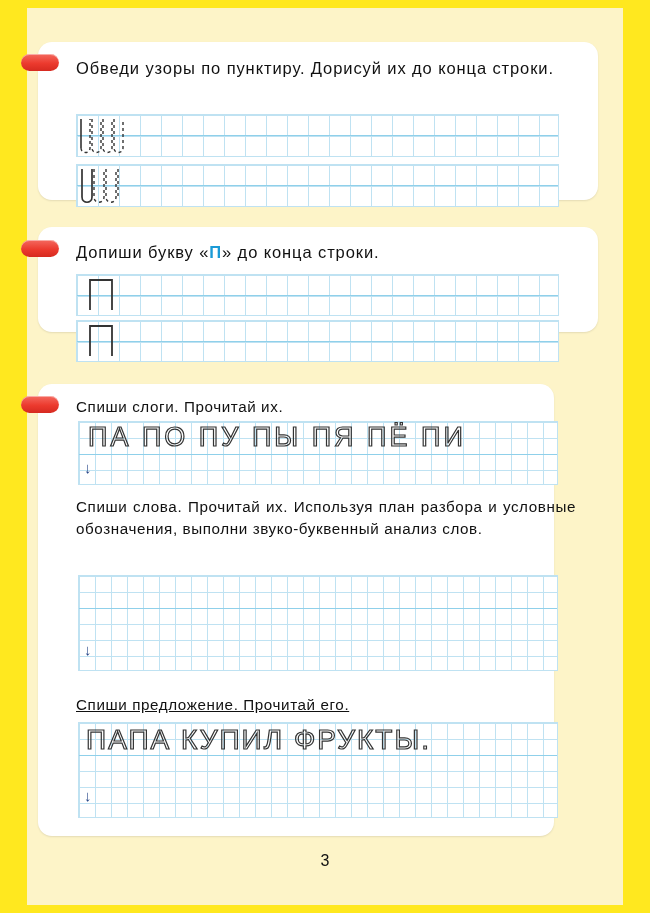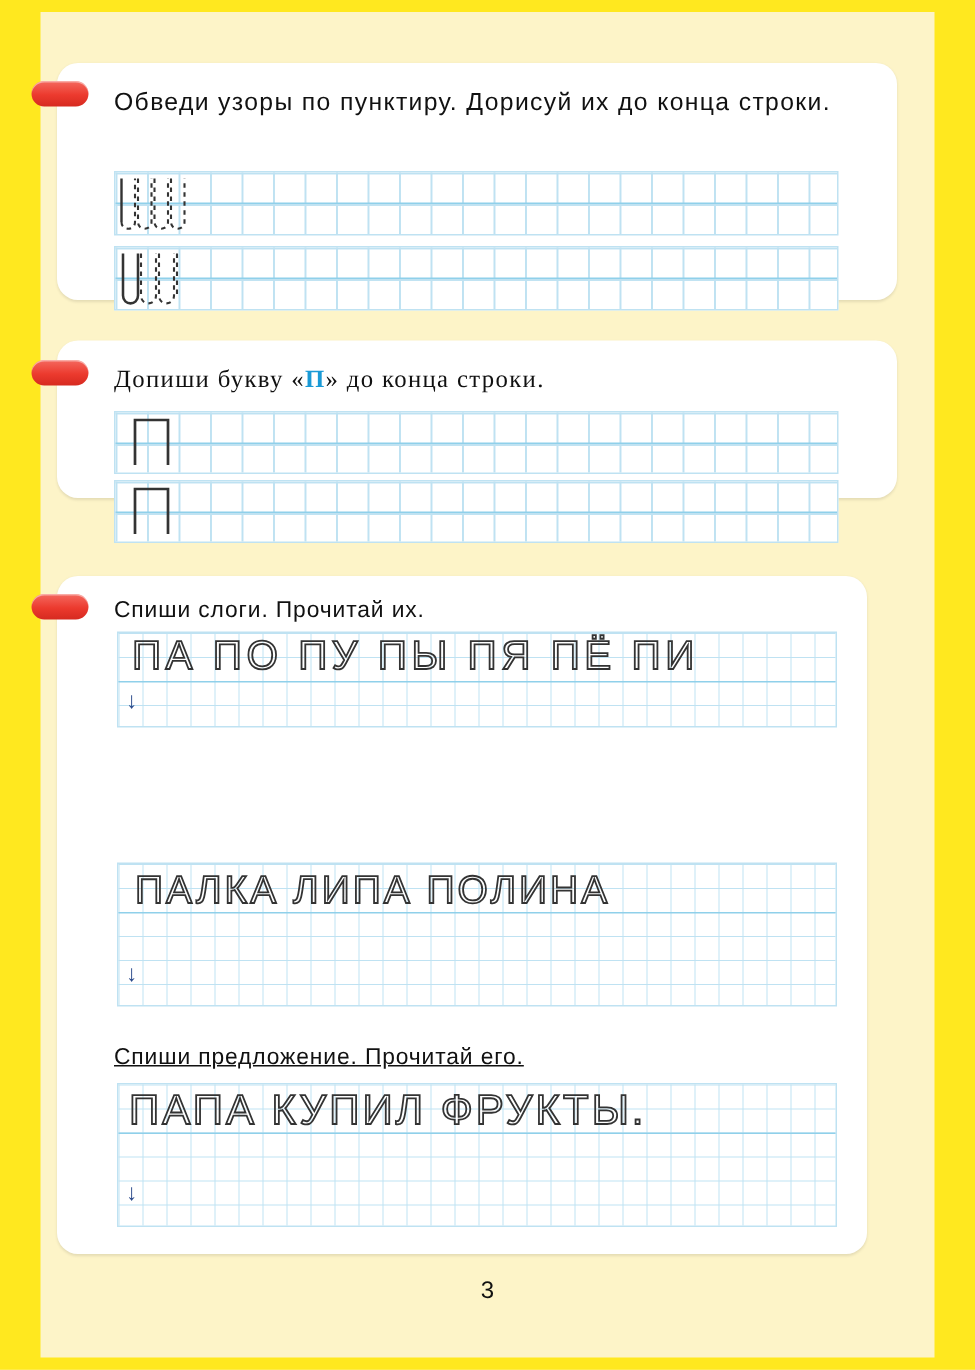--- a/index.html
+++ b/index.html
@@ -30,22 +30,22 @@
   }
 
   
   .card {
     position: absolute;
     background: #ffffff;
     border-radius: 14px;
     box-shadow: 0 1px 2px rgba(0,0,0,0.10);
   }
   .card-1 { left: 38px; top: 42px;  width: 560px; height: 158px; }
-  .card-2 { left: 38px; top: 227px; width: 560px; height: 105px; font-family: Liberation Serif, serif; }
-  .card-3 { left: 38px; top: 384px; width: 516px; height: 452px; padding-left: 24px; }
+  .card-2 { left: 38px; top: 227px; width: 560px; height: 105px; }
+  .card-3 { left: 38px; top: 384px; width: 516px; height: 452px; }
 
   
   .pill {
     position: absolute;
     width: 38px;
     height: 17px;
     border-radius: 9px;
     background: #ef3d33;
     background: linear-gradient(to bottom, #f4695f 0%, #ec3a2e 55%, #d62a20 100%);
     box-shadow: inset 0 1px 0 rgba(255,255,255,0.45);
@@ -184,25 +184,25 @@
   <div class="card card-3">
 
     <div class="instr small" style="left:38px; top:12px; width:498px;">Спиши слоги. Прочитай их.</div>
 
     <div class="grid small" style="left:40px; top:37px; width:480px; height:64px;">
       <div class="hl" style="top:32px;"></div>
     </div>
     <div class="writing hollow" style="left:50px; top:38px; font-size:27px; letter-spacing:3px;">ПА ПО ПУ ПЫ ПЯ ПЁ ПИ</div>
     <div class="arrow" style="left:46px; top:76px;">↓</div>
 
+    <div class="instr small" style="left:38px; top:112px; width:500px;">Спиши слова. Прочитай их. Используя план разбора и условные обозначения, выполни звуко-буквенный анализ слов.</div>
 
     <div class="grid small" style="left:40px; top:191px; width:480px; height:96px;">
       <div class="hl" style="top:32px;"></div>
     </div>
-    <div class="writing hollow" style="left:52px; top:194px; font-size:26px; letter-spacing:2px;">ПАЛКА ЛИПА ПОЛИНА</div>
     <div class="arrow" style="left:46px; top:258px;">↓</div>
 
     <div class="instr small" style="left:38px; top:310px; width:498px;text-decoration:underline;">Спиши предложение. Прочитай его.</div>
 
     <div class="grid small" style="left:40px; top:338px; width:480px; height:96px;">
       <div class="hl" style="top:32px;"></div>
     </div>
     <div class="writing hollow" style="left:48px; top:340px; font-size:28px; letter-spacing:2px;">ПАПА КУПИЛ ФРУКТЫ.</div>
     <div class="arrow" style="left:46px; top:404px;">↓</div>
   </div>

